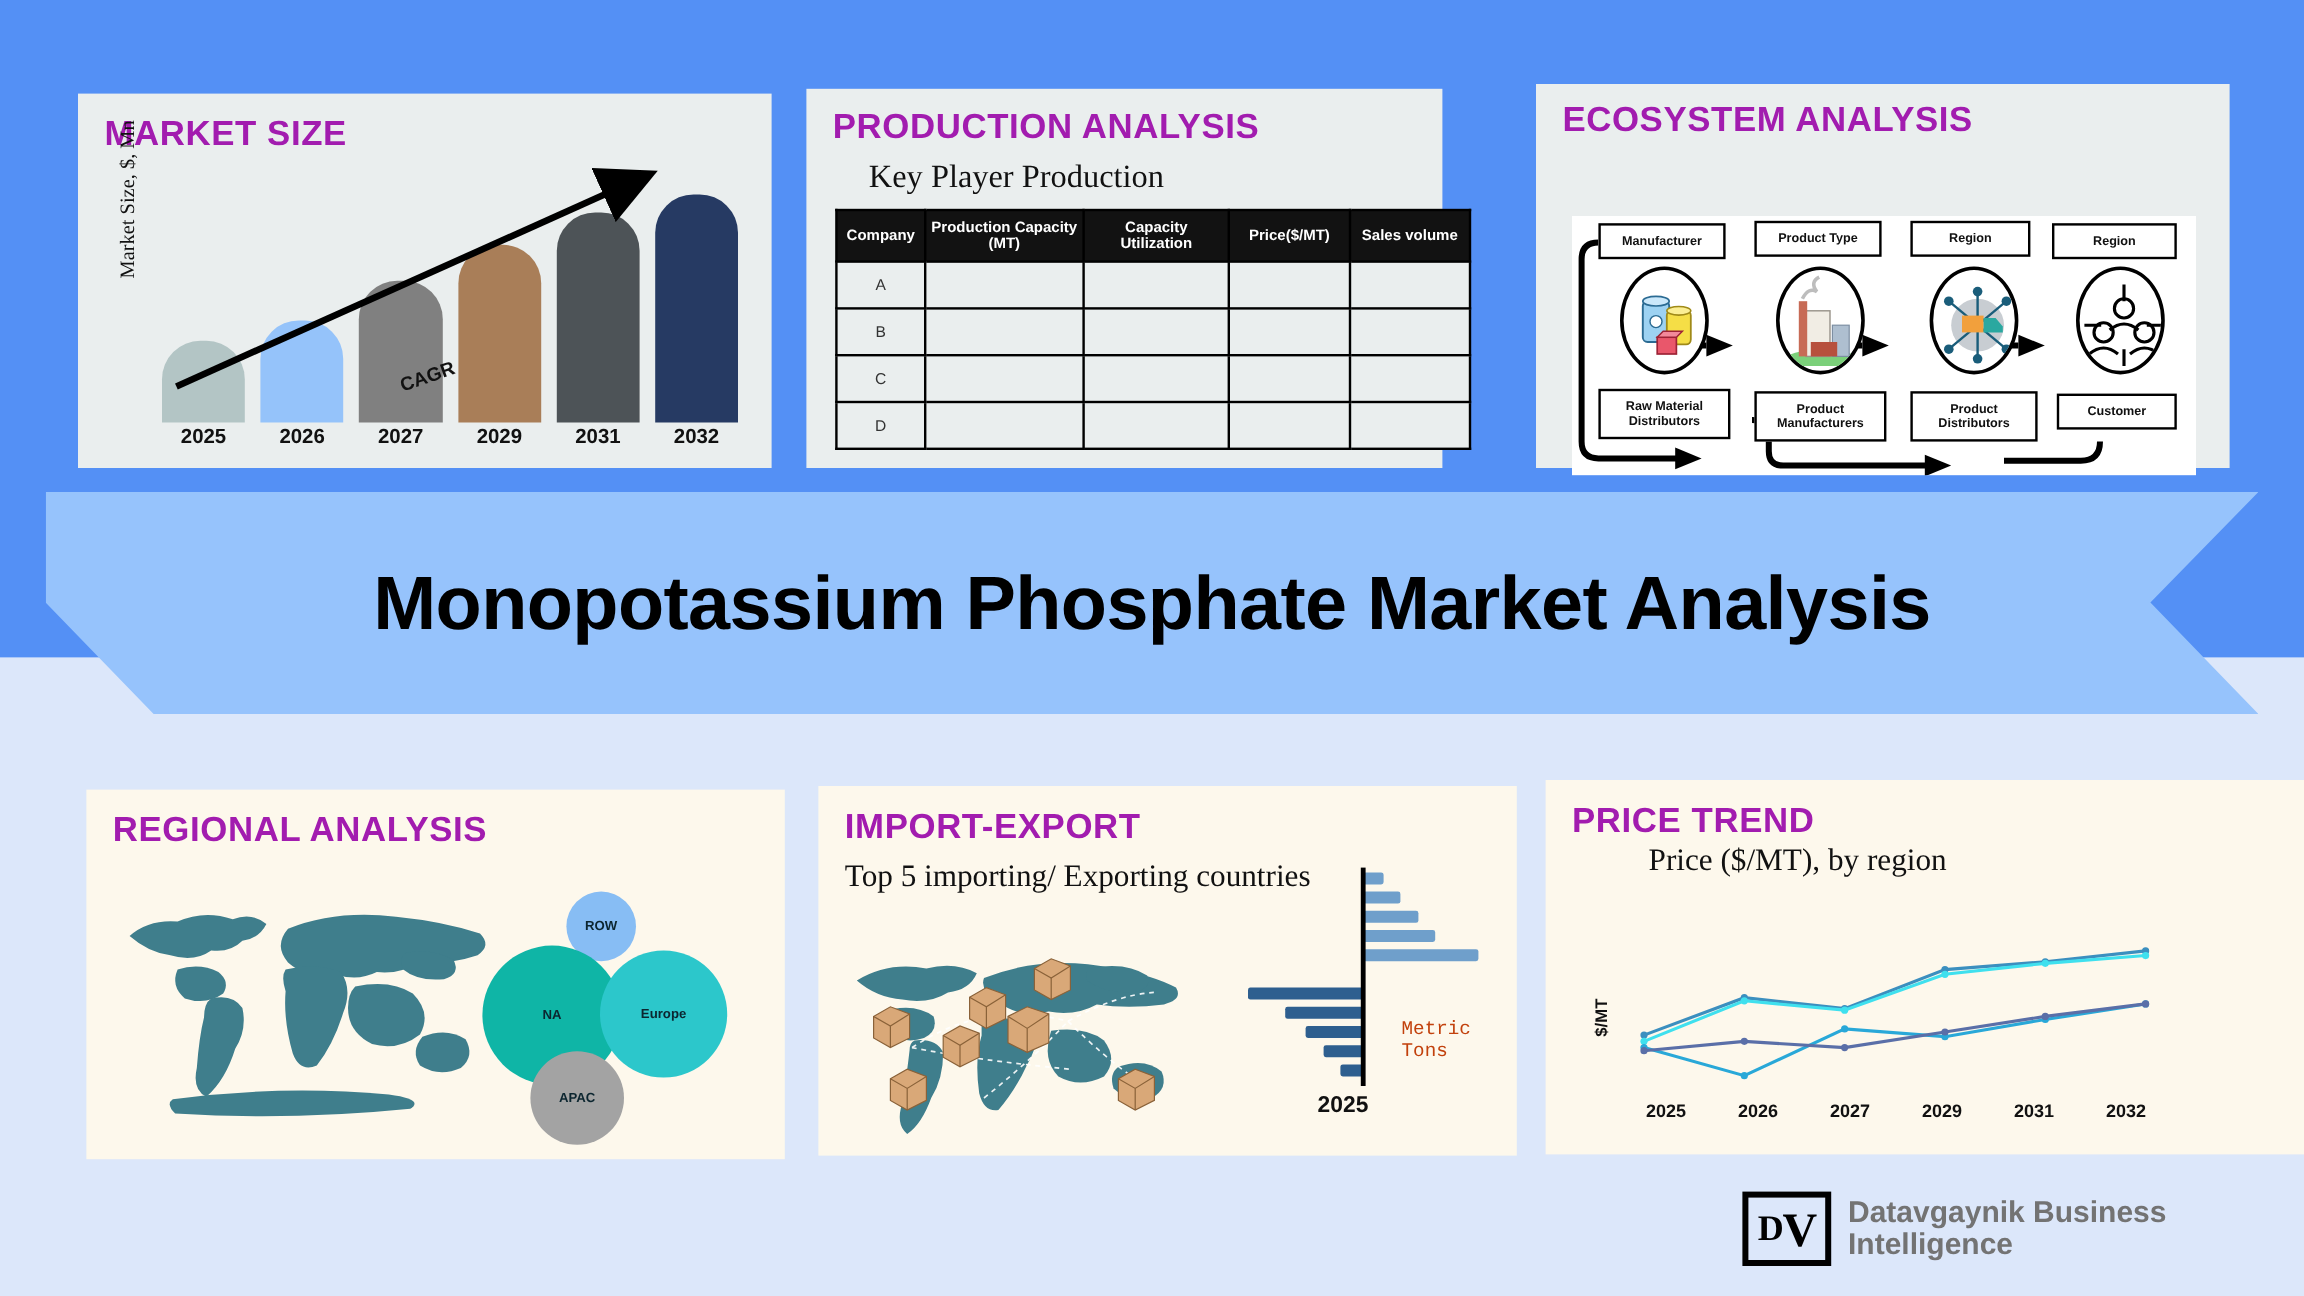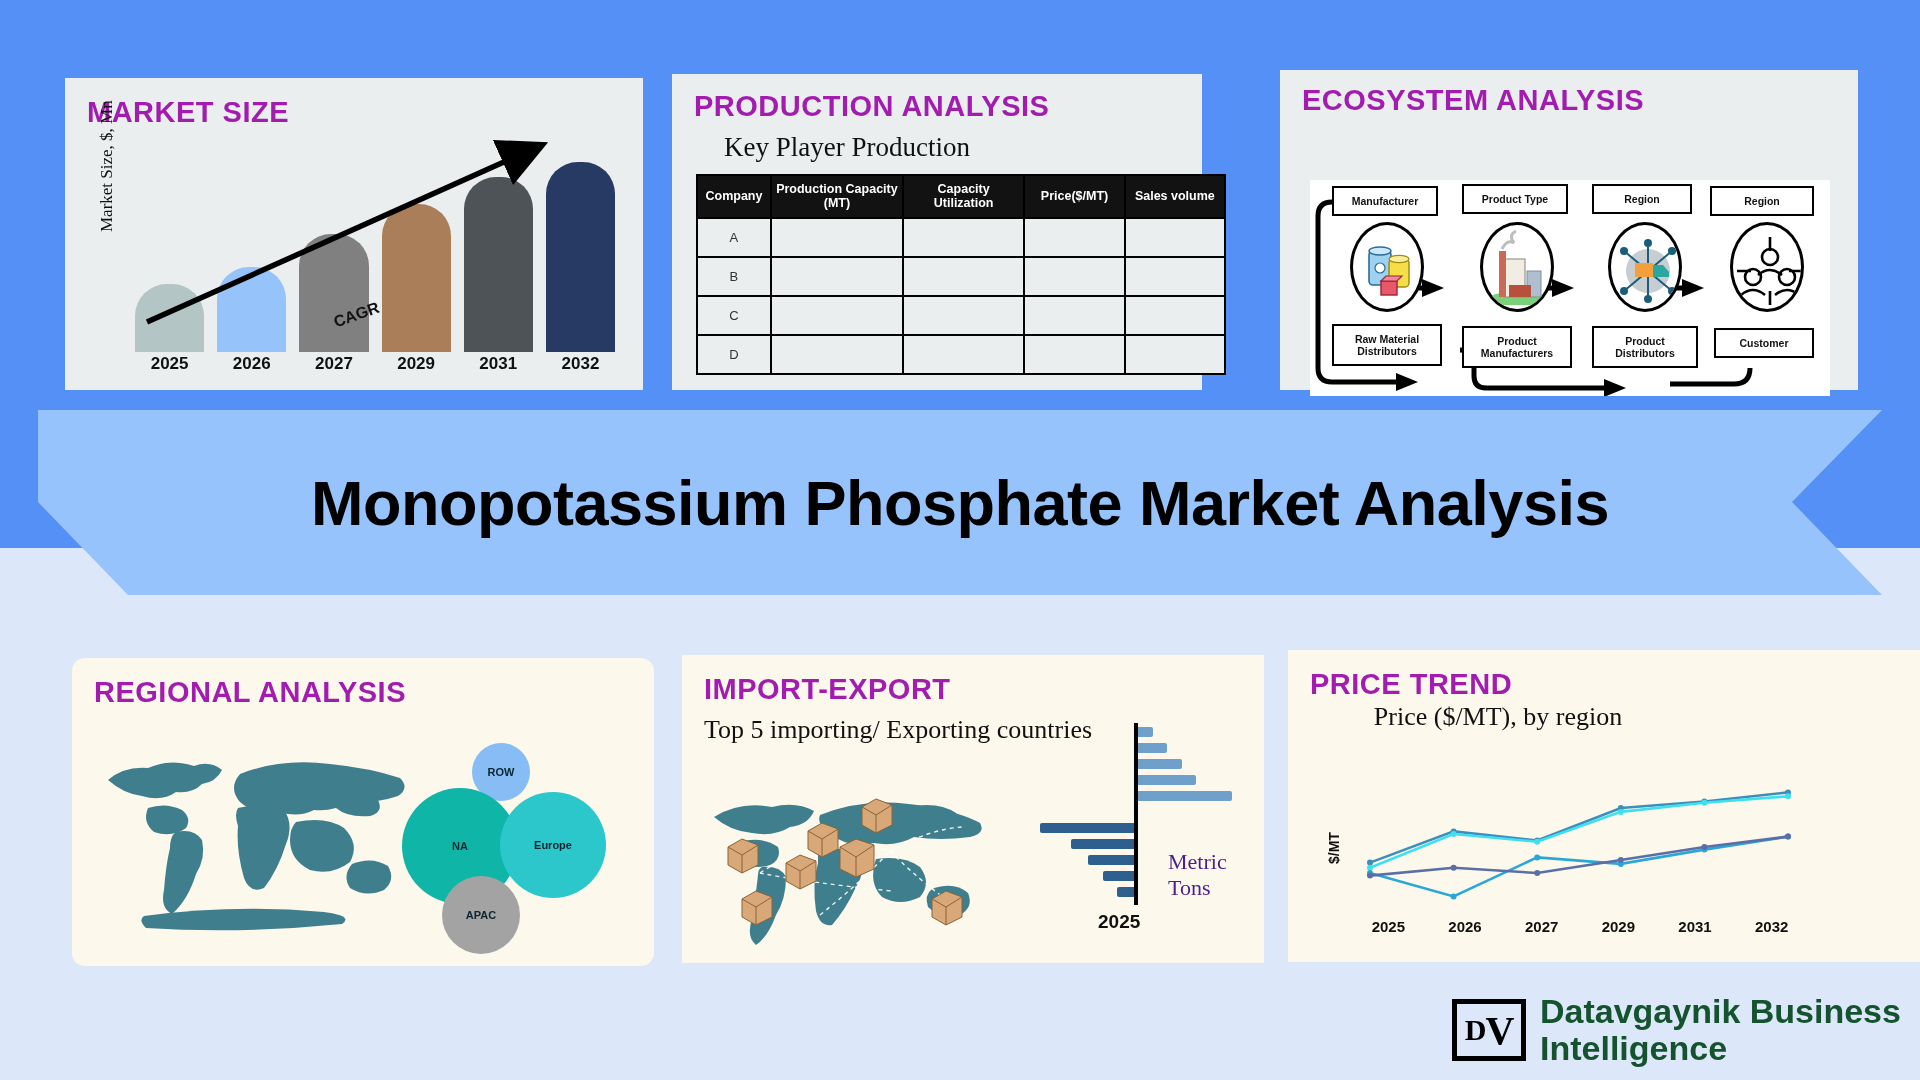--- a/index.html
+++ b/index.html
@@ -96,43 +96,43 @@
     clip-path:polygon(0 0, 1844px 0, 1754px 92px, 1844px 185px, 90px 185px, 0 92px);
     display:flex; align-items:center; justify-content:center;
   }
   .ribbon h1{
     font-size:63px; font-weight:bold; color:#000; letter-spacing:-0.5px;
     font-family:"Liberation Sans", sans-serif; white-space:nowrap;
   }
 
   
   .bcard{ position:absolute; background:#FDF8EC; }
-  #regional-card{ left:72px; top:658px; width:582px; height:308px;border-radius:13px; }
+  #regional-card{ left:72px; top:658px; width:582px; height:308px; }
   #trade-card{ left:682px; top:655px; width:582px; height:308px; }
   #price-card{ left:1288px; top:650px; width:698px; height:312px; }
 
   .bcard .card-title{ position:absolute; left:22px; top:18px; font-size:29px; }
   .bcard .card-sub{ position:absolute; font-size:26px; }
   #trade-card .card-sub{ left:22px; top:60px; }
   #price-card .card-sub{ left:60px; top:52px; width:300px; text-align:center; line-height:1.18; }
 
   
   .bubble{
     position:absolute; border-radius:50%;
     display:flex; align-items:center; justify-content:center;
     font-size:11px; font-weight:bold; color:#0c2630;
   }
 
   
   .tor-wrap{ position:absolute; left:368px; top:68px; width:200px; height:210px; }
   .tor-axis{ position:absolute; left:84px; top:0; width:4px; height:182px; background:#000; }
   .tor-bar{ position:absolute; height:10px; border-radius:2px; }
   .tor-metric{
-    position:absolute; left:118px; top:126px; font-family:Liberation Serif, serif;
-    font-size:22px; color:#4c1d95;
+    position:absolute; left:118px; top:126px; font-family:Liberation Mono, monospace;
+    font-size:16px; color:#c2410c;
   }
   .tor-year{
     position:absolute; left:48px; top:188px; font-size:19px; font-weight:bold; color:#111;
   }
 
   
   .pt-wrap{ position:absolute; left:0; top:0; width:582px; height:312px; }
   .pt-ylabel{
     position:absolute; left:38px; top:214px; transform:rotate(-90deg); transform-origin:left top;
     font-size:14px; font-weight:bold; color:#111;
@@ -144,21 +144,21 @@
   .logo{ position:absolute; left:1452px; top:993px; display:flex; align-items:center; gap:14px; }
   .logo-mark{
     width:74px; height:62px; border:5px solid #000; background:transparent;
     display:flex; align-items:center; justify-content:center;
     font-family:"Liberation Serif", serif; font-weight:bold; color:#000;
     letter-spacing:-1px;
   }
   .logo-mark .d{ font-size:30px; }
   .logo-mark .v{ font-size:40px; }
   .logo-text{
-    font-size:34px; font-weight:bold; color:#14532d; line-height:1.1;
+    font-size:25px; font-weight:bold; color:#737373; line-height:1.1;
     font-family:"Liberation Sans", sans-serif;
   }
 </style>
 </head>
 <body>
 
 <div class="top-band"></div>
 <div class="bottom-band"></div>
 
 <div class="card" id="market-card">

